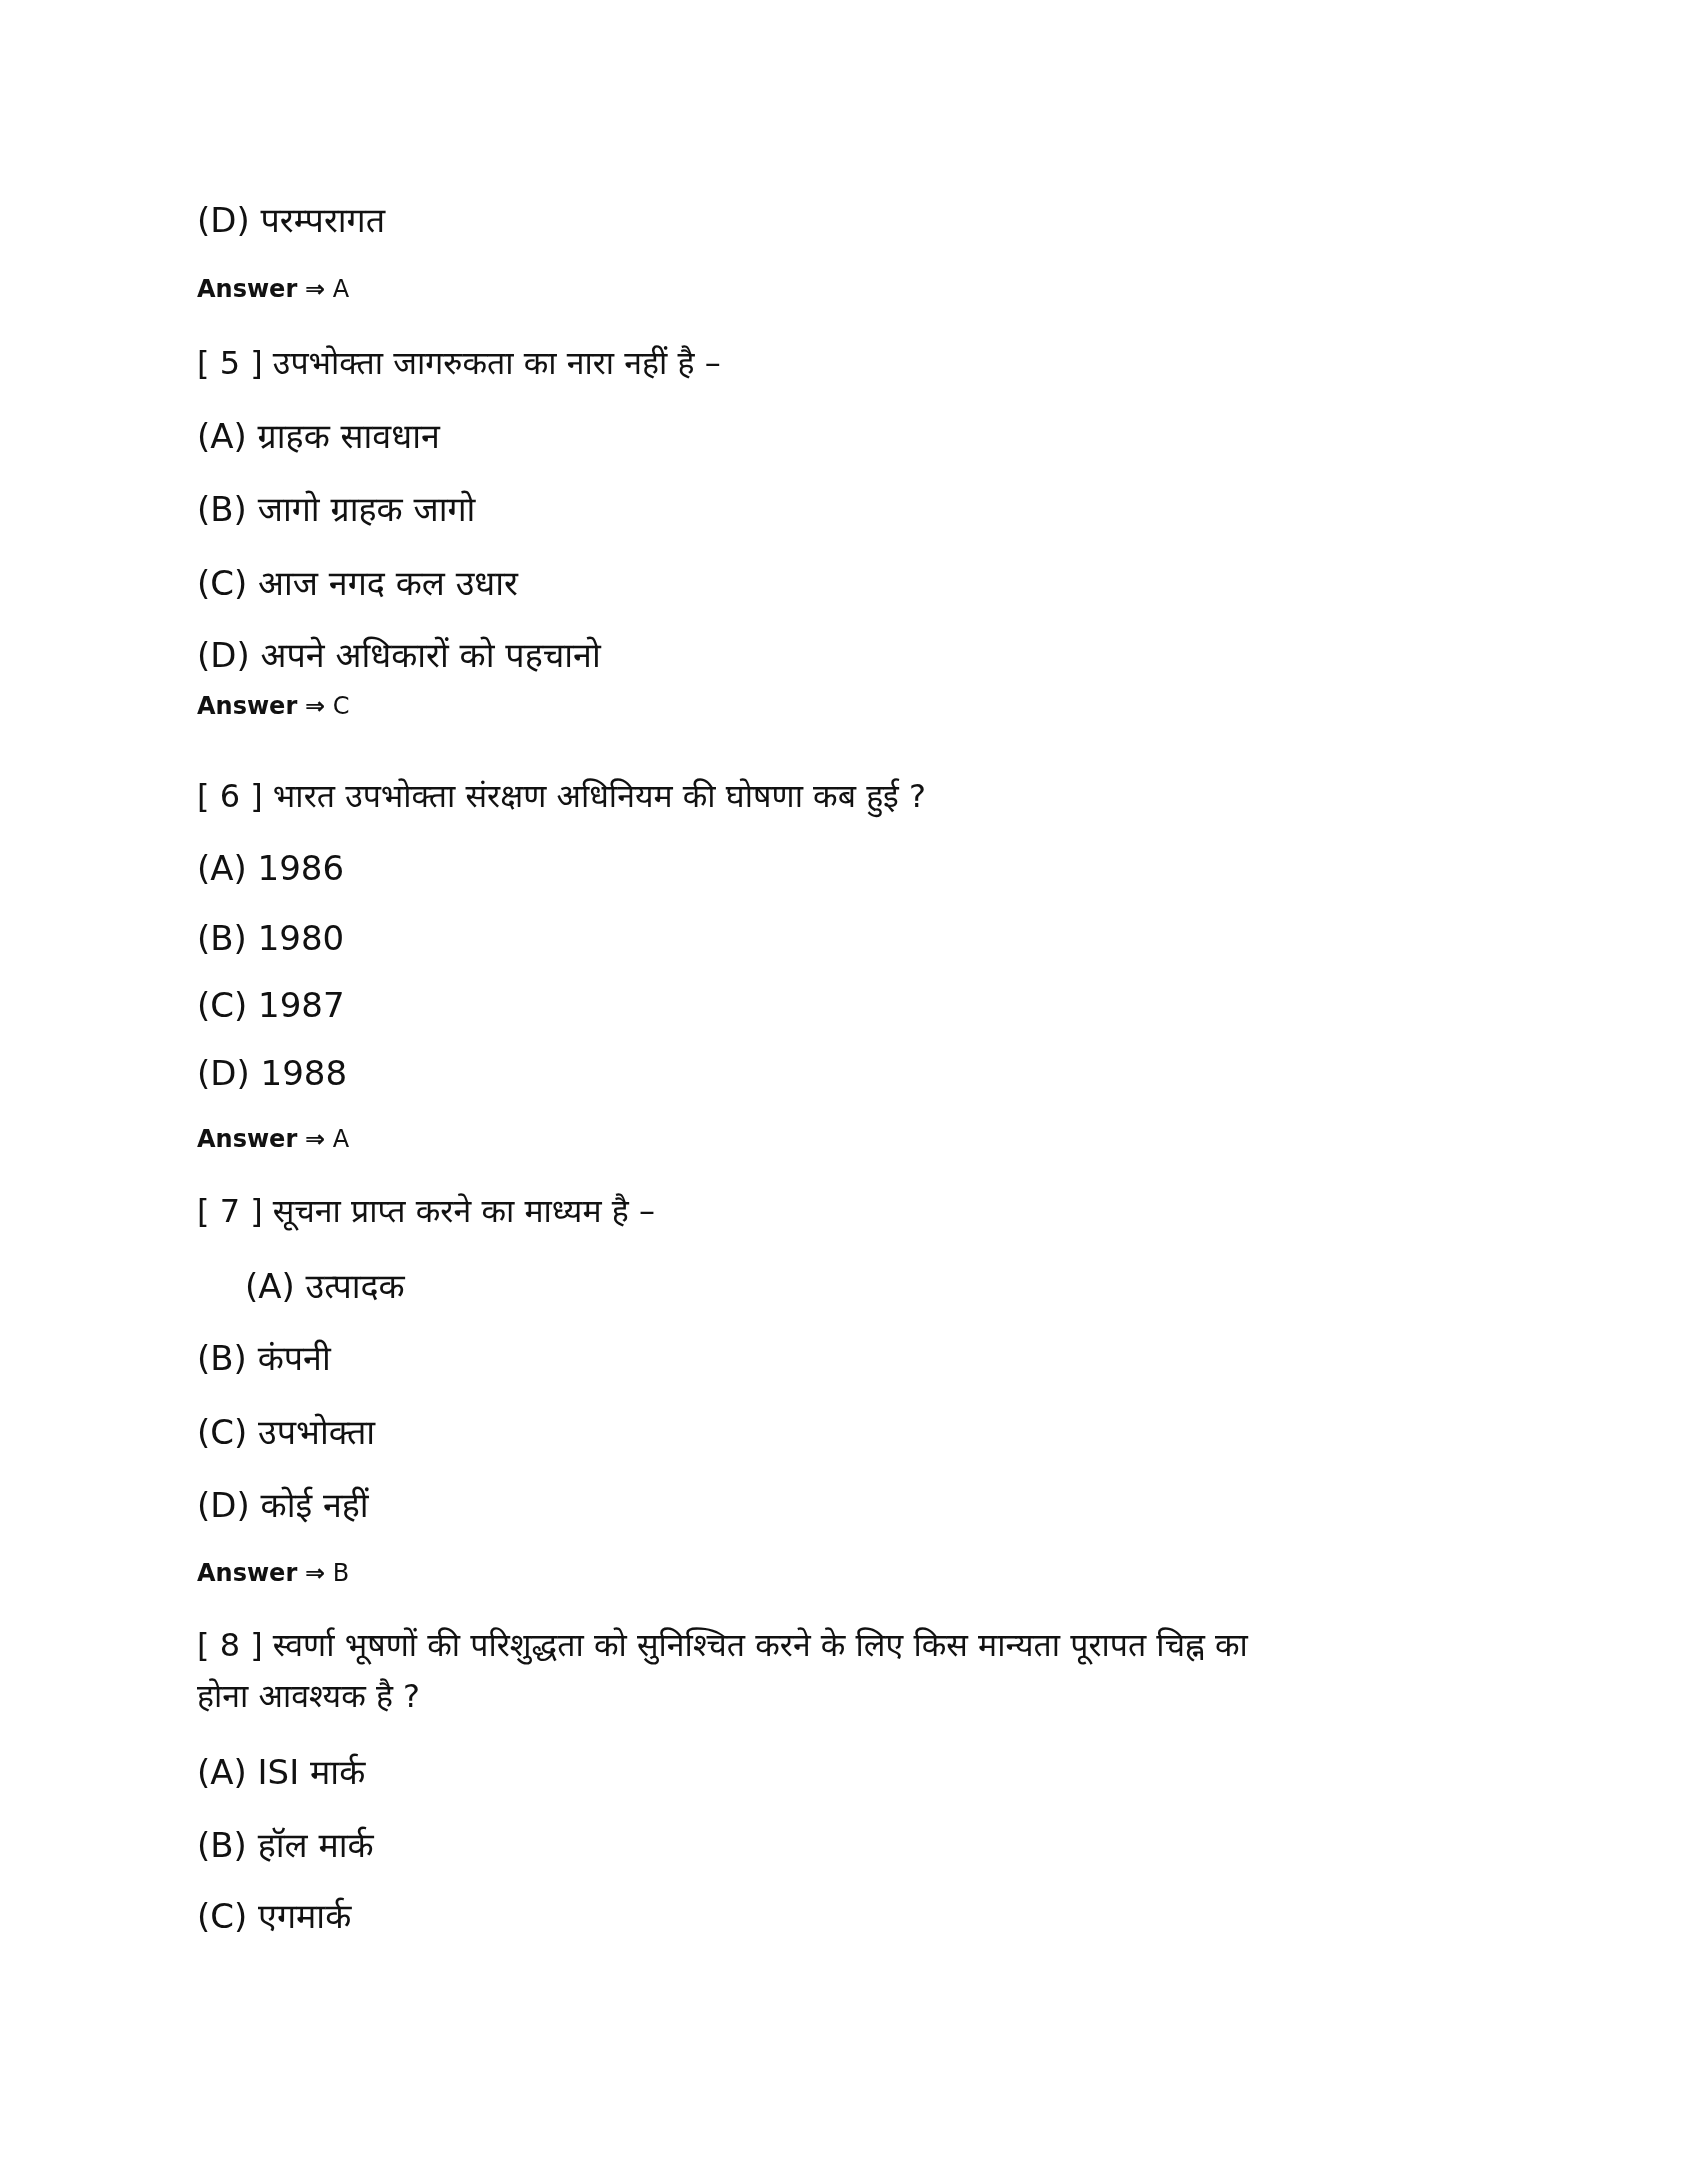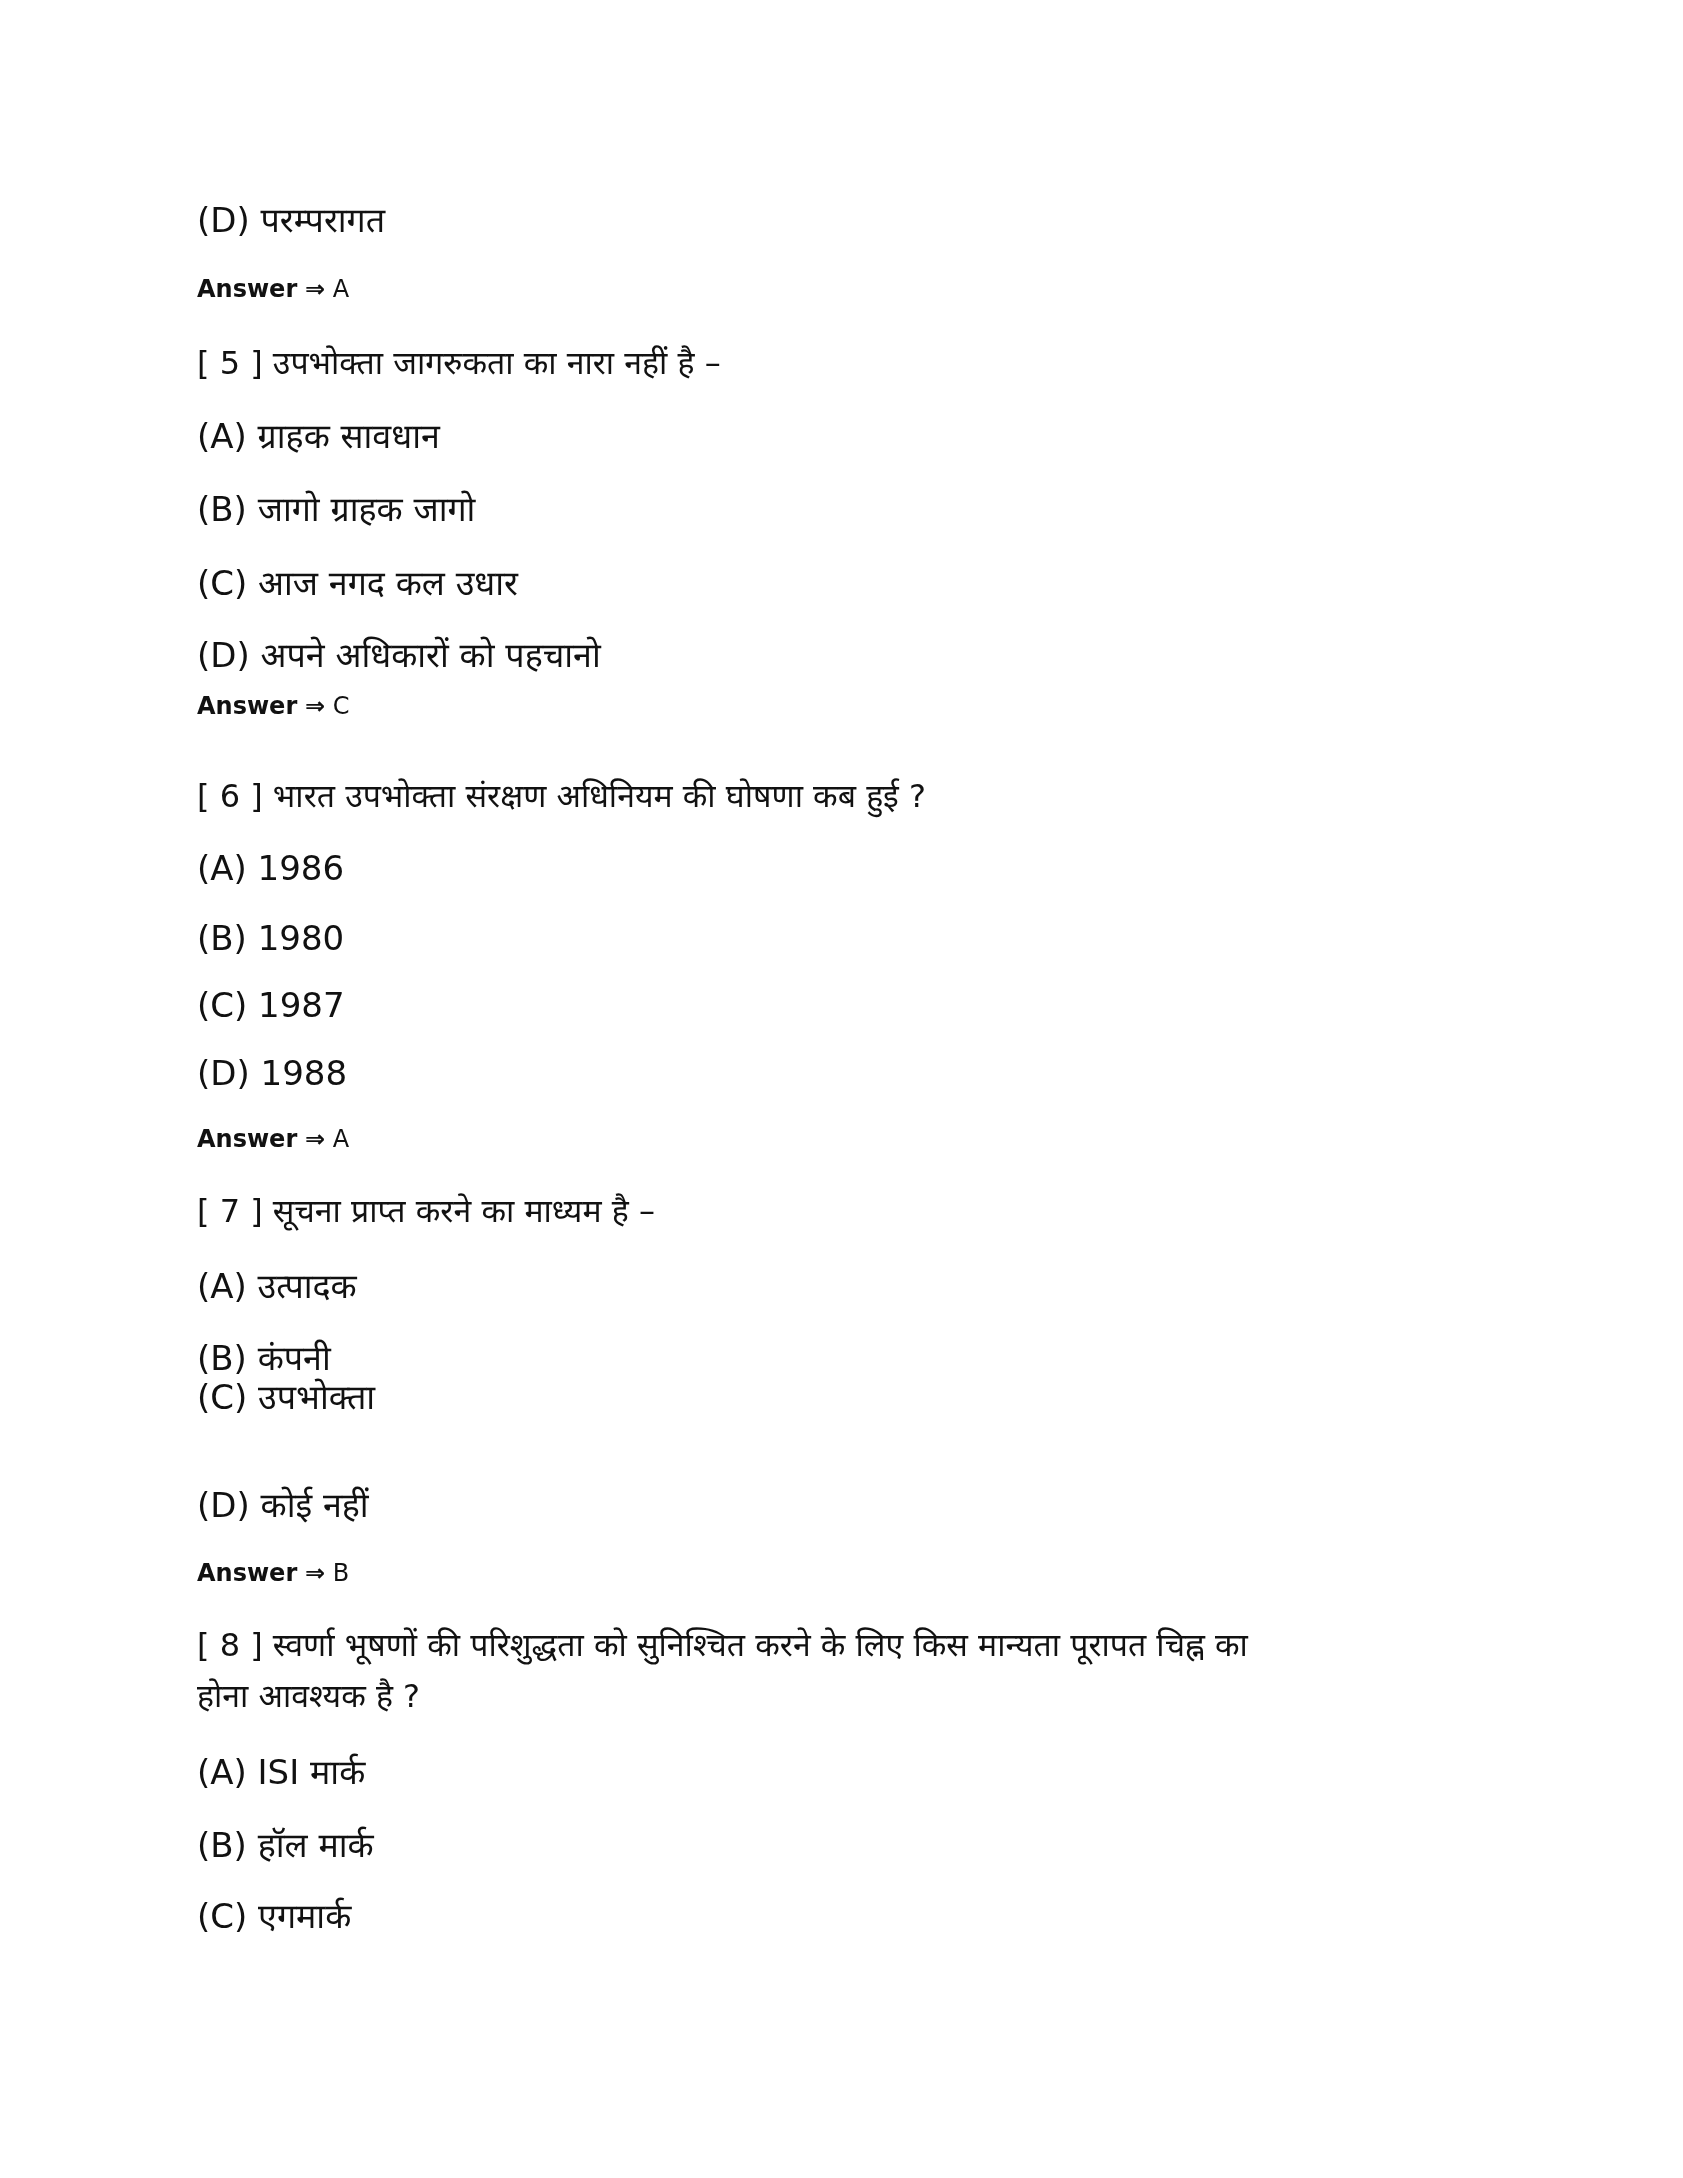--- a/index.html
+++ b/index.html
@@ -23,23 +23,23 @@
     <div class="line opt" style="top: 566px;">(C) आज नगद कल उधार</div>
     <div class="line opt" style="top: 638px;">(D) अपने अधिकारों को पहचानो</div>
     <div class="line ans" style="top: 694px;"><span class="lbl">Answer</span> <span class="lbl">⇒</span> <span>C</span></div>
     <div class="line q" style="top: 780px;">[ 6 ] भारत उपभोक्ता संरक्षण अधिनियम की घोषणा कब हुई ?</div>
     <div class="line opt" style="top: 851px;">(A) 1986</div>
     <div class="line opt" style="top: 921px;">(B) 1980</div>
     <div class="line opt" style="top: 988px;">(C) 1987</div>
     <div class="line opt" style="top: 1056px;">(D) 1988</div>
     <div class="line ans" style="top: 1127px;"><span class="lbl">Answer</span> <span class="lbl">⇒</span> <span>A</span></div>
     <div class="line q" style="top: 1195px; text-align: right;">[ 7 ] सूचना प्राप्त करने का माध्यम है –</div>
-    <div class="line opt" style="top: 1269px;">(A) उत्पादक</div>
+    <div class="line opt" style="top: 1269px; margin-left: 48px;">(A) उत्पादक</div>
     <div class="line opt" style="top: 1341px;">(B) कंपनी</div>
-    <div class="line opt" style="top: 1380px;">(C) उपभोक्ता</div>
+    <div class="line opt" style="top: 1415px;">(C) उपभोक्ता</div>
     <div class="line opt" style="top: 1488px;">(D) कोई नहीं</div>
     <div class="line ans" style="top: 1561px;"><span class="lbl">Answer</span> <span class="lbl">⇒</span> <span>B</span></div>
     <div class="line q" style="top: 1629px;">[ 8 ] स्वर्णा भूषणों की परिशुद्धता को सुनिश्चित करने के लिए किस मान्यता पूरापत चिह्न का</div>
     <div class="line q" style="top: 1680px;">होना आवश्यक है ?</div>
     <div class="line opt" style="top: 1755px;">(A) ISI मार्क</div>
     <div class="line opt" style="top: 1828px;">(B) हॉल मार्क</div>
     <div class="line opt" style="top: 1899px;">(C) एगमार्क</div>
   </div>
 
 

